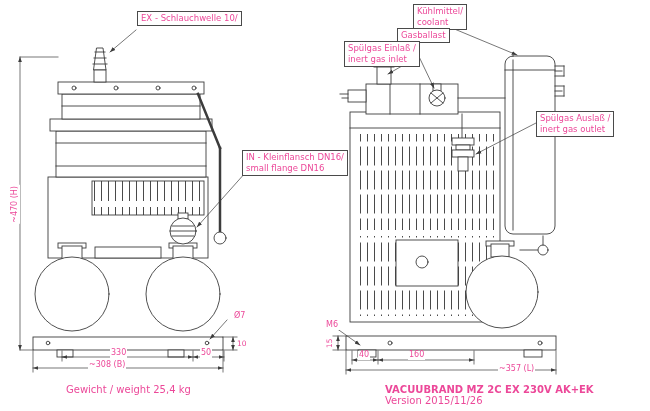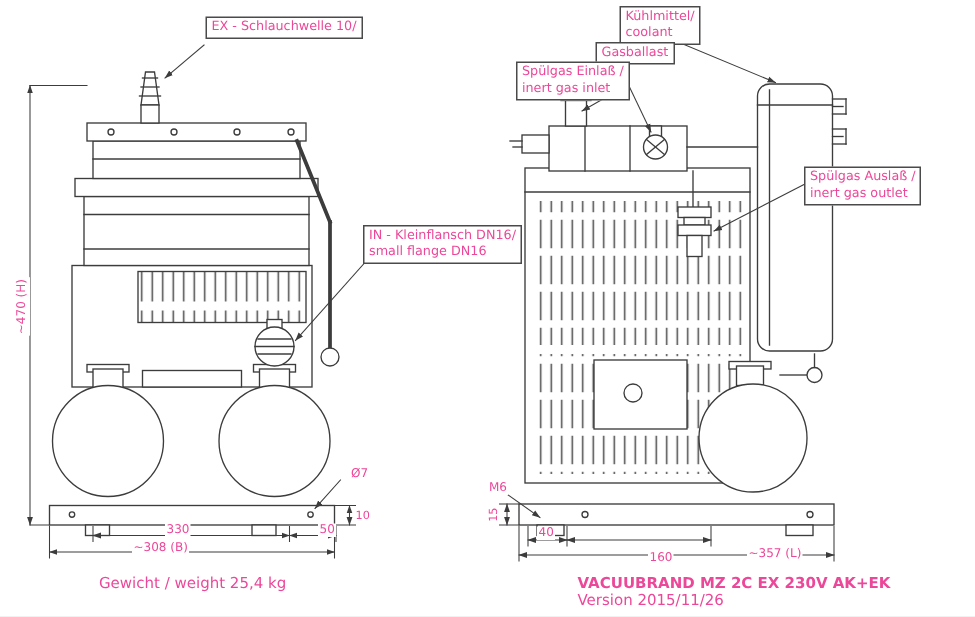--- a/index.html
+++ b/index.html
@@ -228,27 +228,27 @@
     <div>inert gas inlet</div>
   </div>
 
   <div class="callout" style="left:242px;top:150px;">
     <div>IN - Kleinflansch DN16/</div>
     <div>small flange DN16</div>
   </div>
 
   <div class="dim rot" style="left:-4px;top:200px;">~470 (H)</div>
   <div class="dim" style="left:110px;top:349px;">330</div>
-  <div class="dim" style="left:212px;top:349px;">50</div>
+  <div class="dim" style="left:200px;top:349px;">50</div>
   <div class="dim" style="left:88px;top:361px;">~308 (B)</div>
   <div class="dim small" style="left:236px;top:340px;">10</div>
   <div class="dim" style="left:221px;top:312px;margin-left:12px;">Ø7</div>
   <div class="dim" style="left:325px;top:321px;">M6</div>
   <div class="dim small rot" style="left:324px;top:339px;">15</div>
   <div class="dim" style="left:358px;top:351px;">40</div>
-  <div class="dim" style="left:432px;top:351px;margin-top:17px;">160</div>
+  <div class="dim" style="left:408px;top:351px;">160</div>
   <div class="dim" style="left:498px;top:365px;">~357 (L)</div>
 
   <div class="foot" style="left:66px;top:384px;">Gewicht / weight 25,4 kg</div>
   <div class="foot" style="left:385px;top:384px;font-weight:bold;">VACUUBRAND MZ 2C EX 230V AK+EK</div>
   <div class="foot" style="left:385px;top:395px;">Version 2015/11/26</div>
 
 </div>
 
 </body></html>

